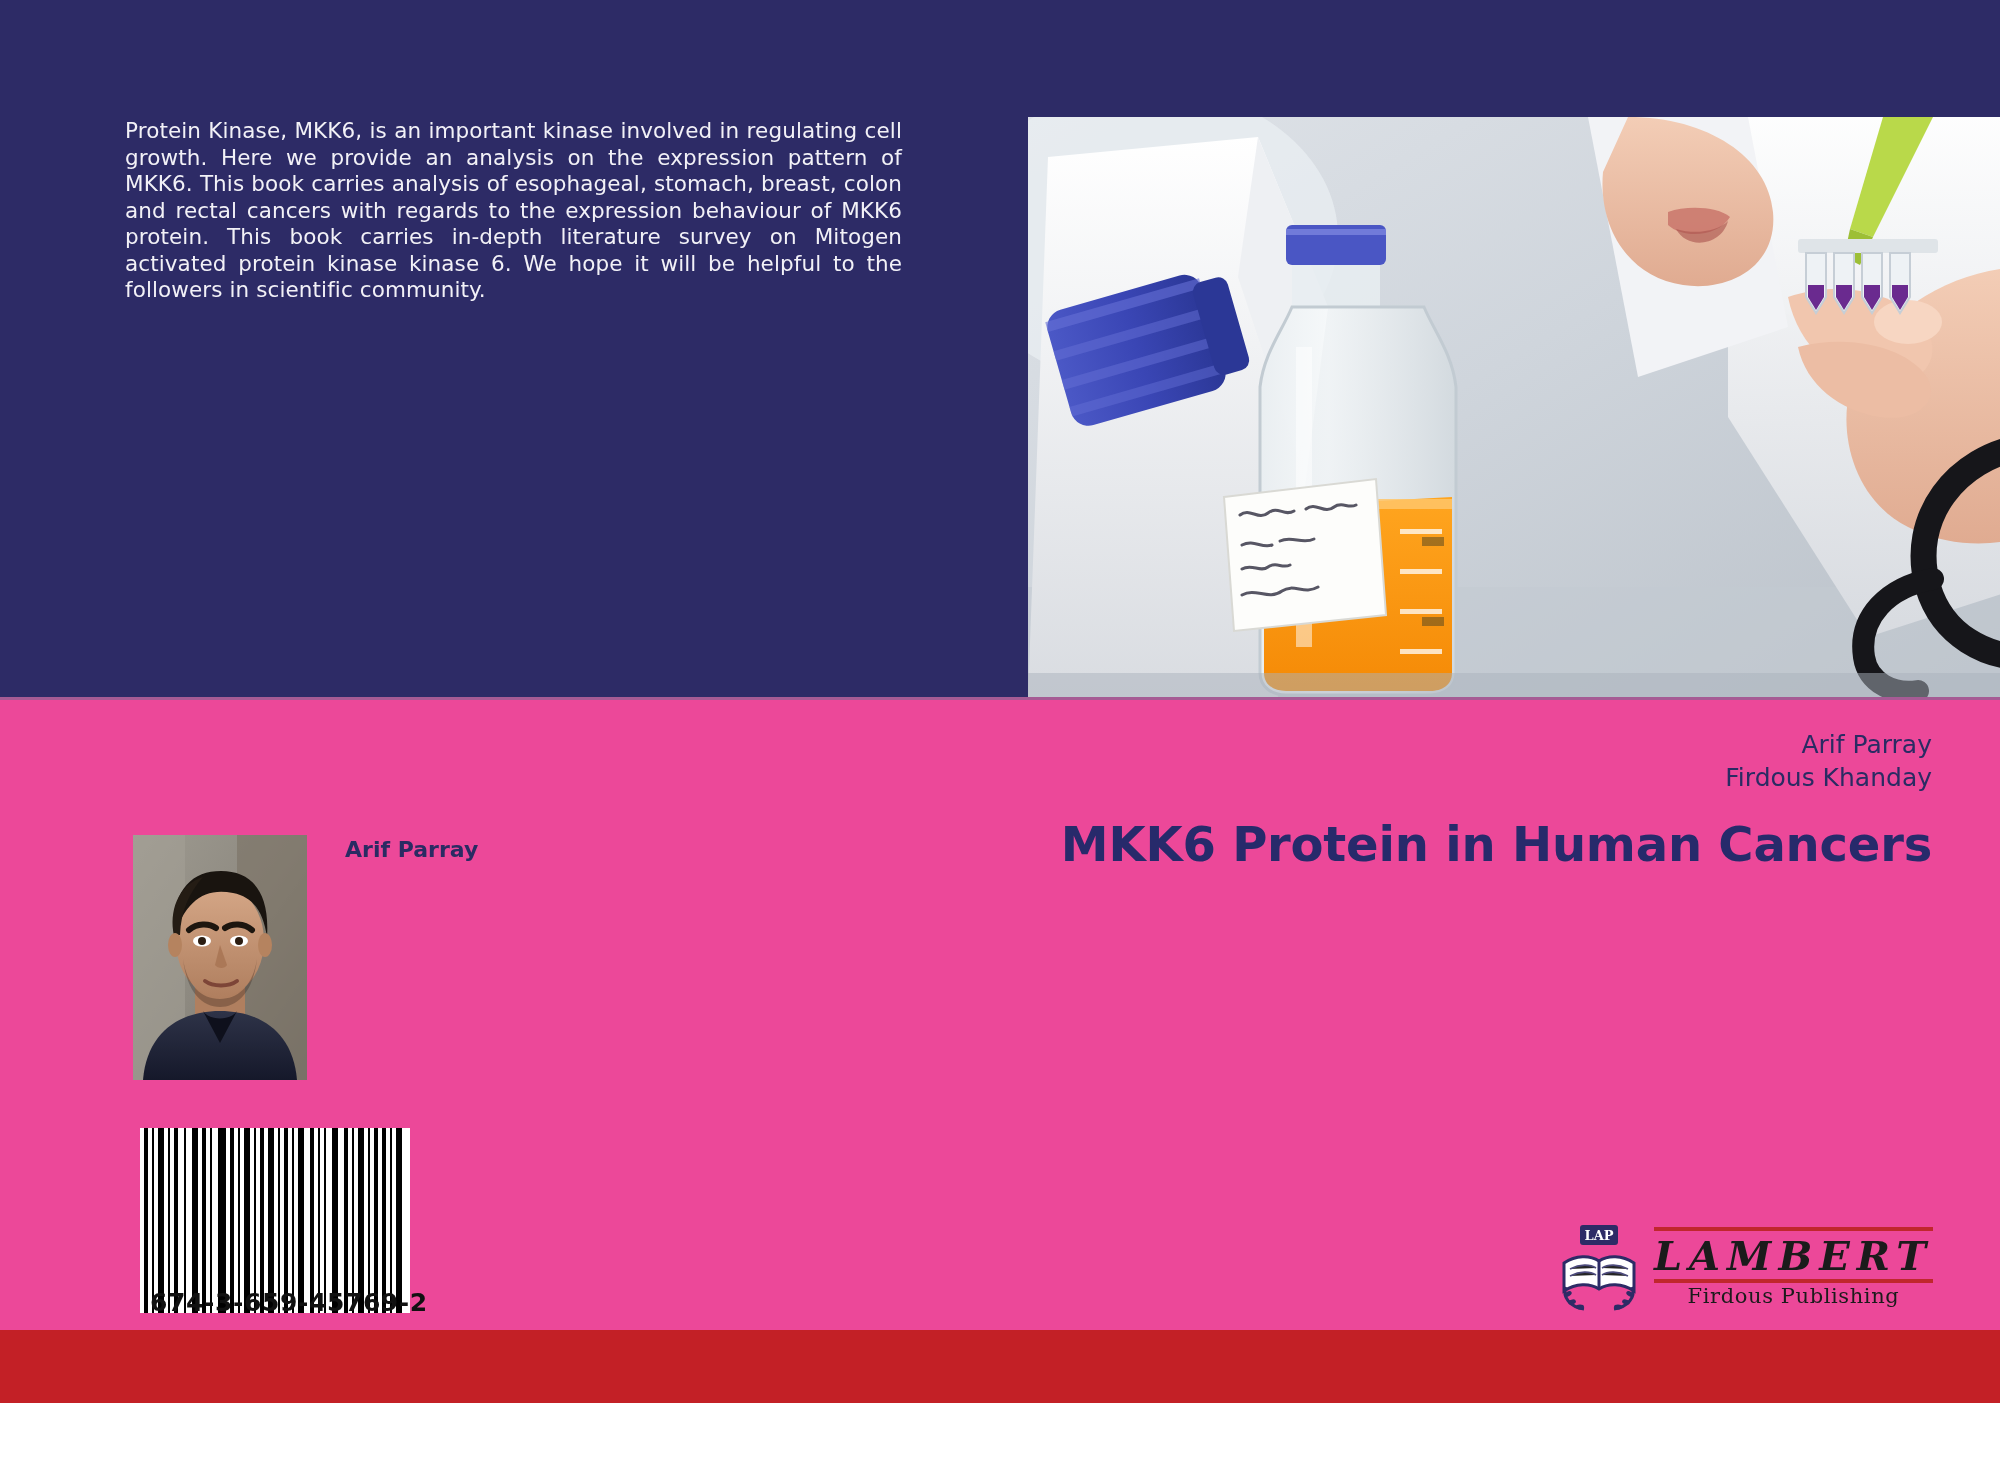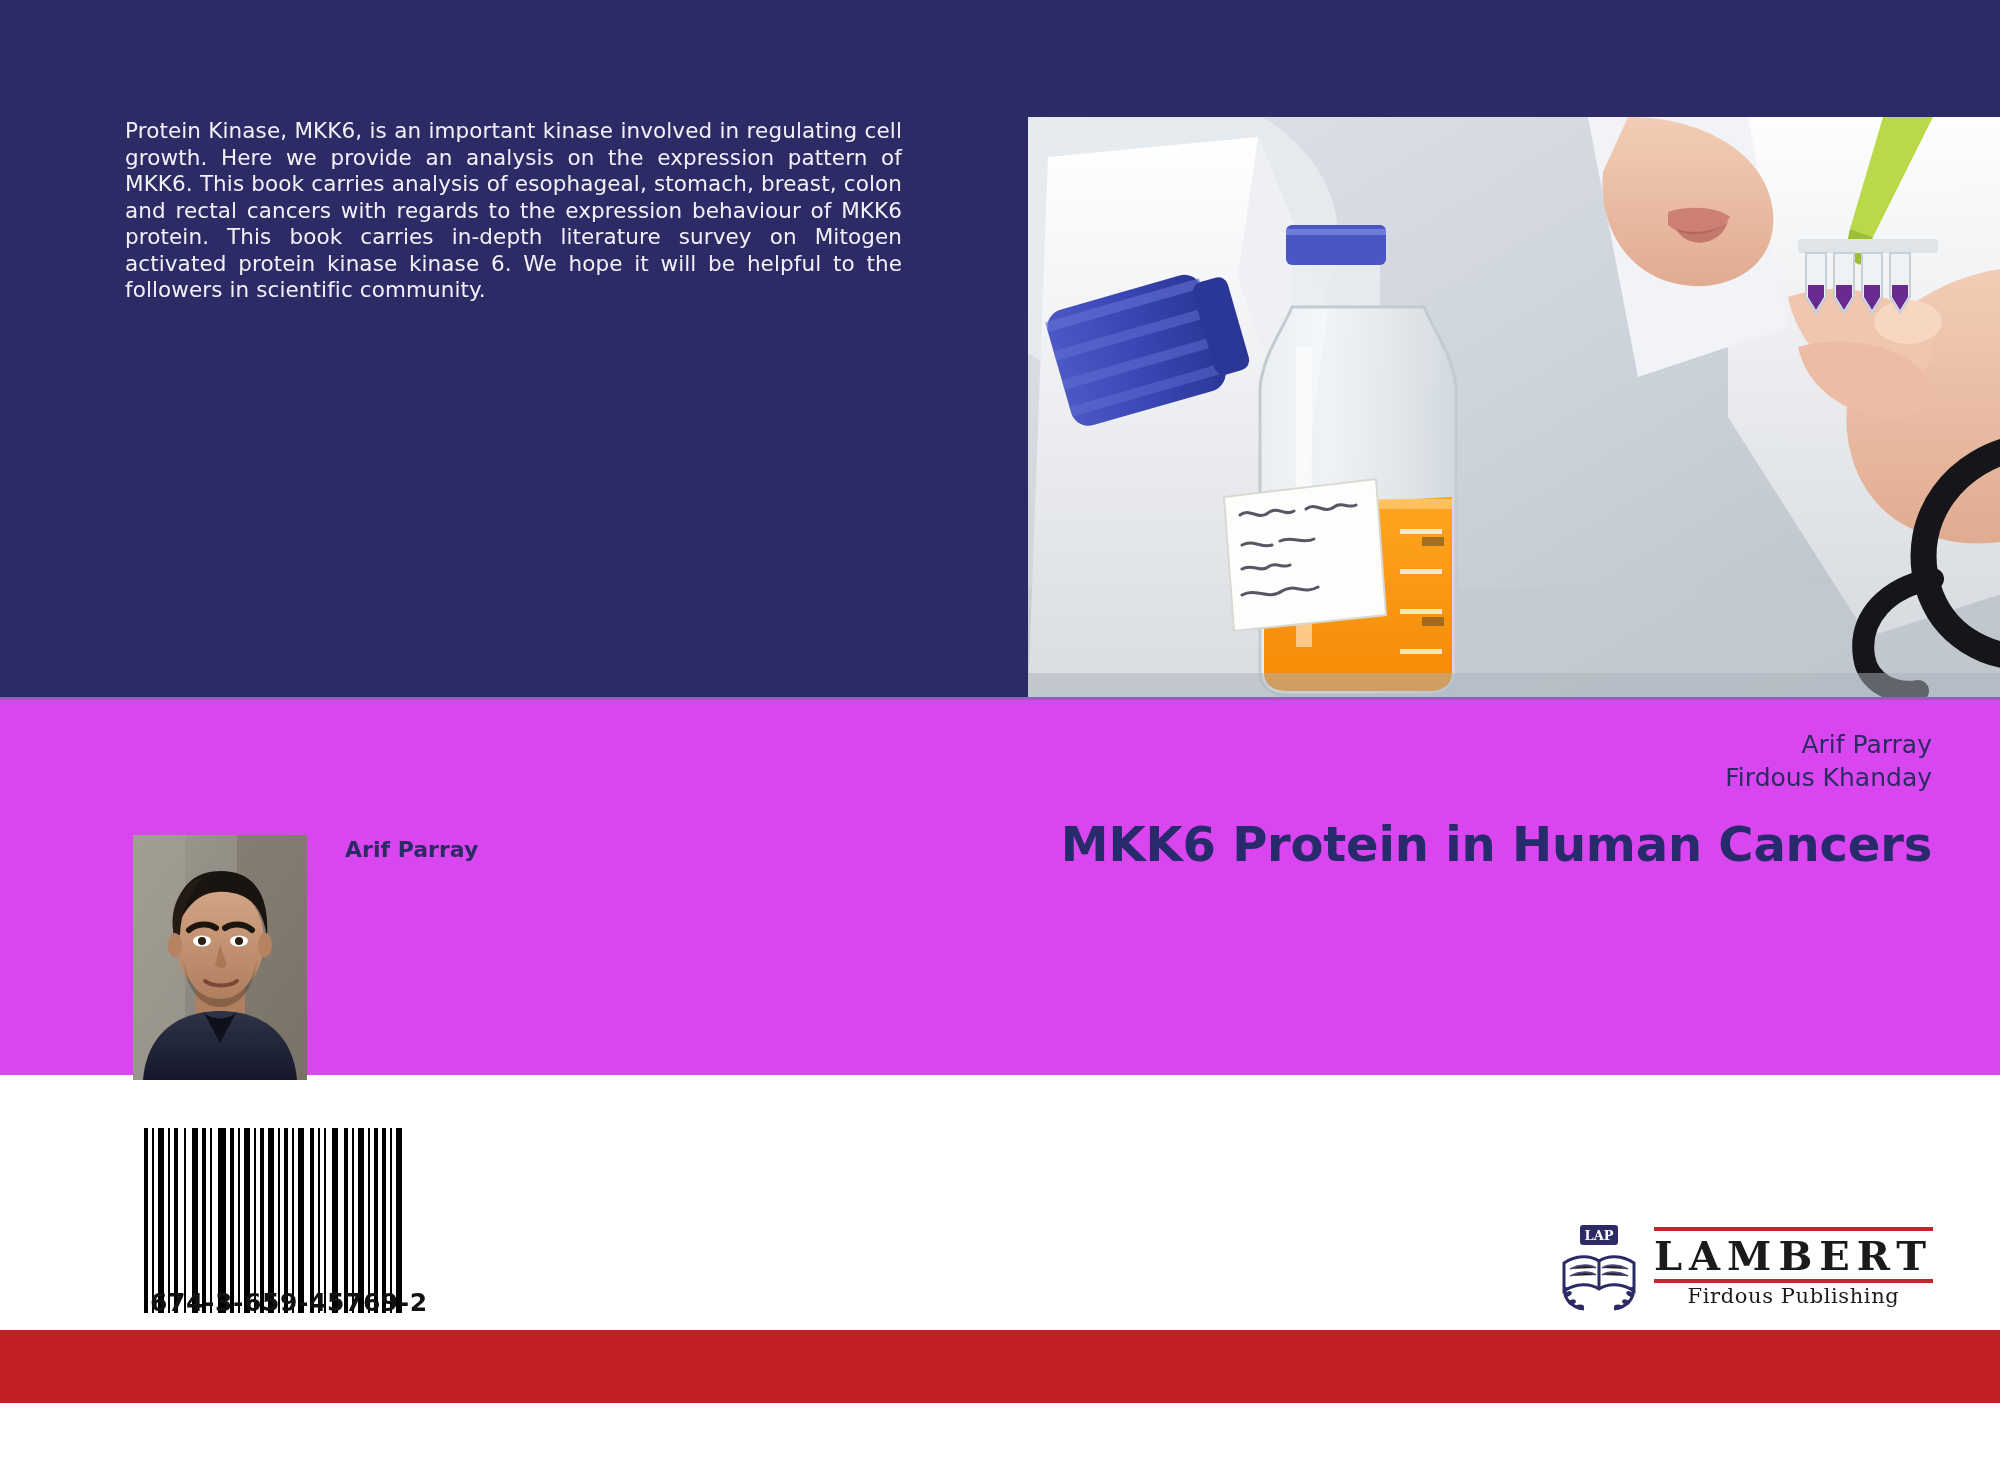--- a/index.html
+++ b/index.html
@@ -1,17 +1,17 @@
 <!DOCTYPE html>
 <html><head>
 <meta charset="utf-8">
 <style>
   html,body{margin:0;padding:0;background:#ffffff;}
   body{width:2000px;height:1465px;font-family:"DejaVu Sans","Liberation Sans",sans-serif;overflow:hidden;}
-  .cover{position:relative;width:2000px;height:1075px;background:#d946ef;}
+  .cover{position:relative;width:2000px;height:1465px;background:#ec4899;}
 
   
   .band-top{position:absolute;left:0;top:0;width:2000px;height:697px;background:#2d2b66;}
   .band-top-edge{position:absolute;left:0;top:697px;width:2000px;height:3px;background:#6d6b90;opacity:.55;}
 
   
   .blurb{position:absolute;left:125px;top:118px;width:777px;color:#f2f1f7;
          font-size:21.5px;line-height:26.5px;text-align:justify;text-justify:inter-word;
          letter-spacing:.1px;}
 
@@ -46,21 +46,21 @@
   .isbn{position:absolute;left:150px;top:1288px;color:#111111;font-size:25px;
         font-weight:bold;letter-spacing:.6px;}
 
   
   .logo{position:absolute;right:67px;top:1215px;height:96px;display:flex;align-items:flex-end;gap:14px;}
   .logo-mark{width:82px;height:88px;position:relative;flex:0 0 auto;}
   .logo-mark svg{display:block;}
   .logo-textcol{display:flex;flex-direction:column;justify-content:center;}
   .logo-rule{height:4px;background:#c0272d;width:100%;}
   .logo-word{color:#1b1b1b;font-size:40px;font-weight:bold;letter-spacing:7px;
-             line-height:46px;font-family:"DejaVu Serif","Liberation Serif",serif;padding:2px 0 0 0;}
+             line-height:46px;font-family:"DejaVu Serif","Liberation Serif",serif;padding:2px 0 0 0;font-style:italic;}
   .logo-sub{color:#1b1b1b;font-size:21px;line-height:26px;letter-spacing:.6px;
             font-family:"DejaVu Serif","Liberation Serif",serif;text-align:center;padding-bottom:2px;}
 
   
   .band-red{position:absolute;left:0;top:1330px;width:2000px;height:73px;background:#c32026;}
   .band-bottom-white{position:absolute;left:0;top:1403px;width:2000px;height:62px;background:#ffffff;}
 </style>
 </head>
 <body>
 

